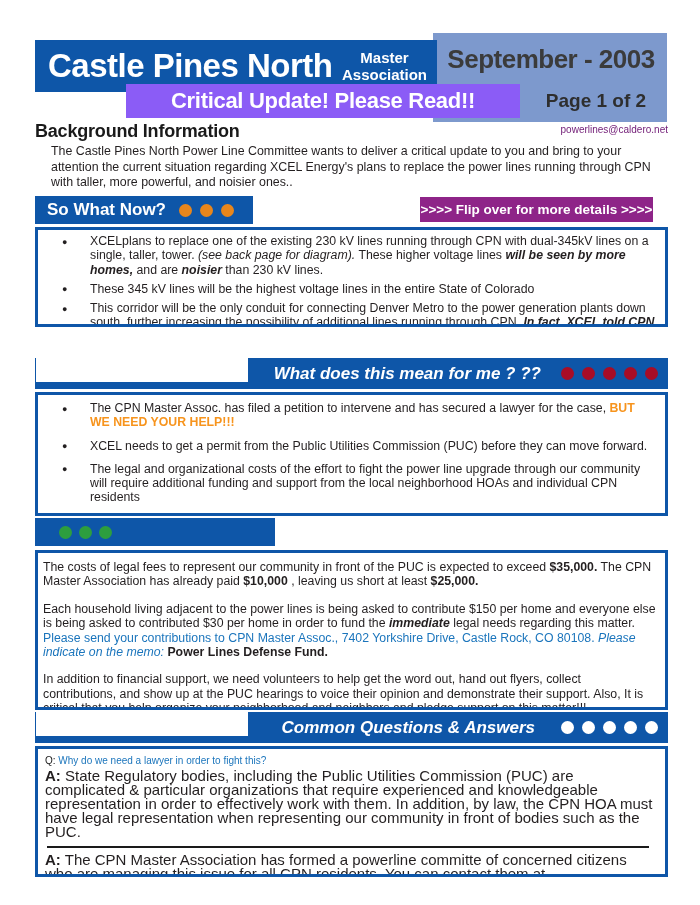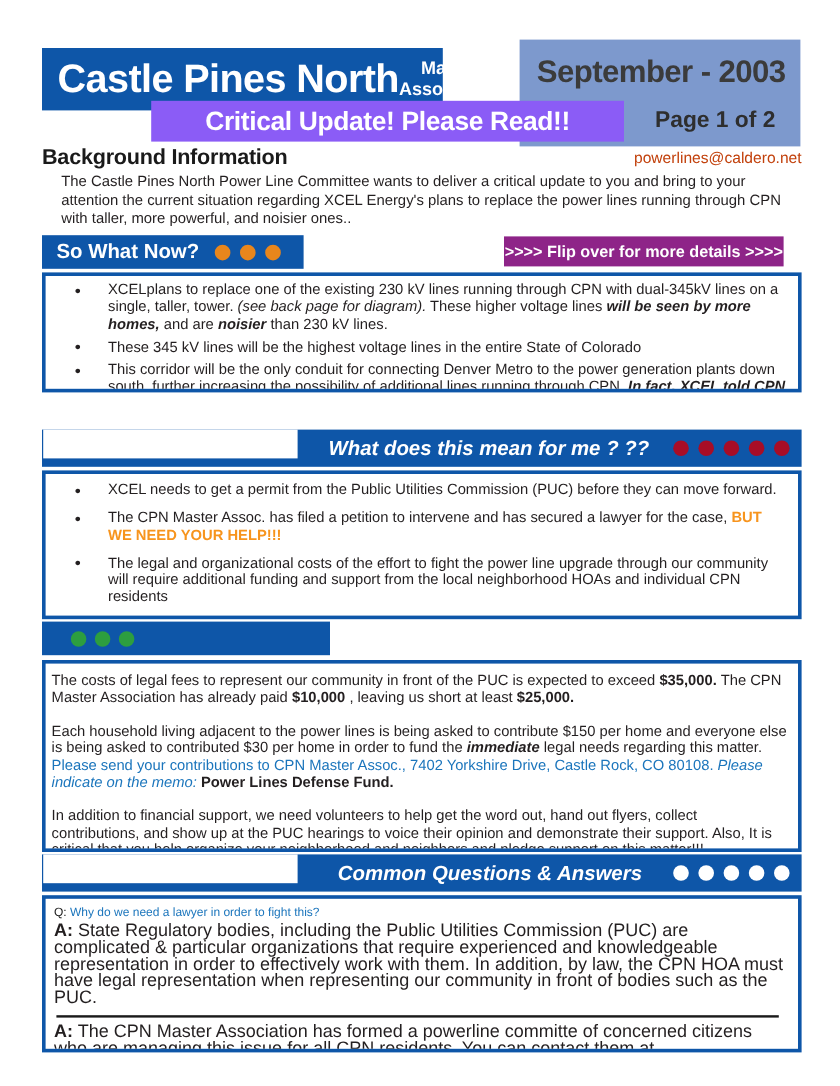--- a/index.html
+++ b/index.html
@@ -3,39 +3,39 @@
 <meta charset="utf-8">
 <style>
   * { box-sizing: border-box; margin: 0; padding: 0; }
   html, body { background: #ffffff; }
   body { font-family: "Liberation Sans", "DejaVu Sans", sans-serif; color: #231f20; }
   .page { position: relative; width: 700px; height: 905px; background: #fff; overflow: hidden; }
 
   
   .box-lightblue { position: absolute; left: 433px; top: 33px; width: 234px; height: 89px;
     background: #7d99cd; z-index: 1; }
-  .box-darkblue { position: absolute; left: 35px; top: 40px; width: 334px; height: 52px;
+  .box-darkblue { position: absolute; left: 35px; top: 40px; width: 402px; height: 52px;
     background: #0e56a8; z-index: 2; display: flex; align-items: center; }
   .masthead-title { color: #fff; font-weight: bold; font-size: 33px; letter-spacing: -0.5px;
     padding-left: 13px; white-space: nowrap; }
   .masthead-sub { color: #fff; font-weight: bold; font-size: 15px; line-height: 17px;
     text-align: center; margin-left: auto; margin-right: 10px; }
   .banner-red { position: absolute; left: 126px; top: 84px; width: 394px; height: 34px;
     background: #8b5cf6; z-index: 3; display: flex; align-items: center; justify-content: center; }
   .banner-red-text { color: #fff; font-weight: bold; font-size: 22px; letter-spacing: -0.3px; white-space: nowrap; }
   .date-label { position: absolute; left: 437px; top: 44px; width: 228px; z-index: 2;
     text-align: center; font-weight: bold; font-size: 26px; color: #3b3b3b; letter-spacing: -0.5px; }
   .page-label { position: absolute; left: 528px; top: 90px; width: 136px; z-index: 4;
     text-align: center; font-weight: bold; font-size: 19px; color: #2e2e2e; }
 
   
   .sec-bg { position: absolute; left: 35px; top: 121px; width: 633px; }
   .bg-row { display: flex; align-items: flex-start; }
   .bg-heading { font-size: 18px; font-weight: bold; color: #1a1a1a; letter-spacing: -0.2px; }
-  .bg-email { margin-left: auto; font-size: 13px; color: #c2410c; padding-top: 3px; }
+  .bg-email { margin-left: auto; font-size: 10px; color: #701a75; padding-top: 3px; }
   .bg-para { margin: 2px 0 0 16px; width: 606px; font-size: 12.4px; line-height: 15.6px; }
 
   
   .bar { position: absolute; background: #0e56a8; display: flex; align-items: center; }
   .bar-label { color: #fff; font-weight: bold; font-size: 17px; white-space: nowrap; }
   .dots { display: flex; align-items: center; gap: 8px; }
   .dot { width: 13px; height: 13px; border-radius: 50%; display: inline-block; }
 
   .bar1 { left: 35px; top: 196px; width: 218px; height: 28px; padding-left: 12px; }
   .bar1 .dots { margin-left: 13px; }
@@ -137,22 +137,22 @@
     <span class="dots">
         <span class="dot" style="background: rgb(168, 13, 38);"></span>
         <span class="dot" style="background: rgb(168, 13, 38);"></span>
         <span class="dot" style="background: rgb(168, 13, 38);"></span>
         <span class="dot" style="background: rgb(168, 13, 38);"></span>
         <span class="dot" style="background: rgb(168, 13, 38);"></span>
       </span>
   </div>
   <div class="cbox box2">
     <ul class="bullets">
+      <li><span>The CPN Master Assoc.  has filed a petition to intervene and has secured a lawyer for the case, </span><span class="seg-orange-b">BUT WE NEED YOUR HELP!!!</span></li>
       <li><span>XCEL needs to get a permit from the Public Utilities Commission (PUC) before they can move forward.</span></li>
-      <li><span>The CPN Master Assoc.  has filed a petition to intervene and has secured a lawyer for the case, </span><span class="seg-orange-b">BUT WE NEED YOUR HELP!!!</span></li>
       <li><span>The legal and organizational costs of the effort to fight the power line upgrade through our community will require additional funding and support from the local neighborhood HOAs and individual CPN residents</span></li>
       <li><span>The CPN Master Assoc. has been able to support and fund the effort to this point, but each community within CPN, and its corresponding residents (especially those living adjacent to the power line corridor), must also step in and provide financial support </span></li>
     </ul>
   </div>
 
   <div class="bar bar3">
     <span class="dots">
         <span class="dot" style="background: rgb(45, 158, 63);"></span>
         <span class="dot" style="background: rgb(45, 158, 63);"></span>
         <span class="dot" style="background: rgb(45, 158, 63);"></span>

